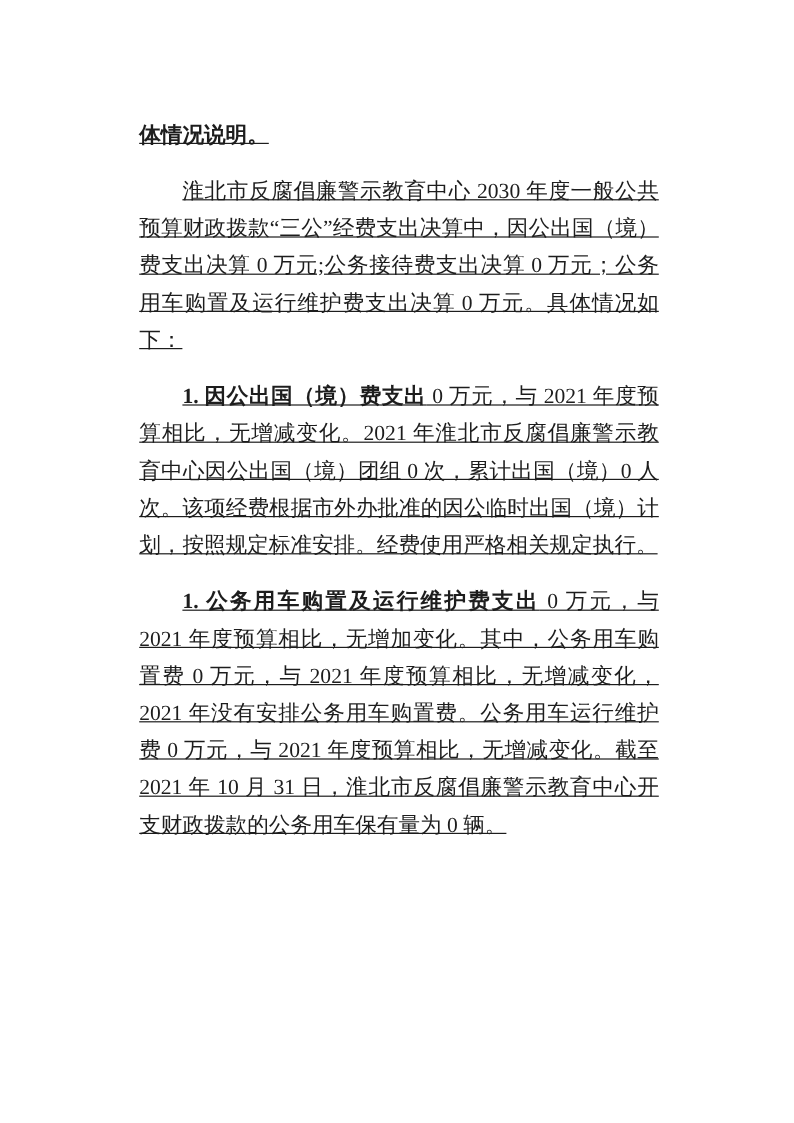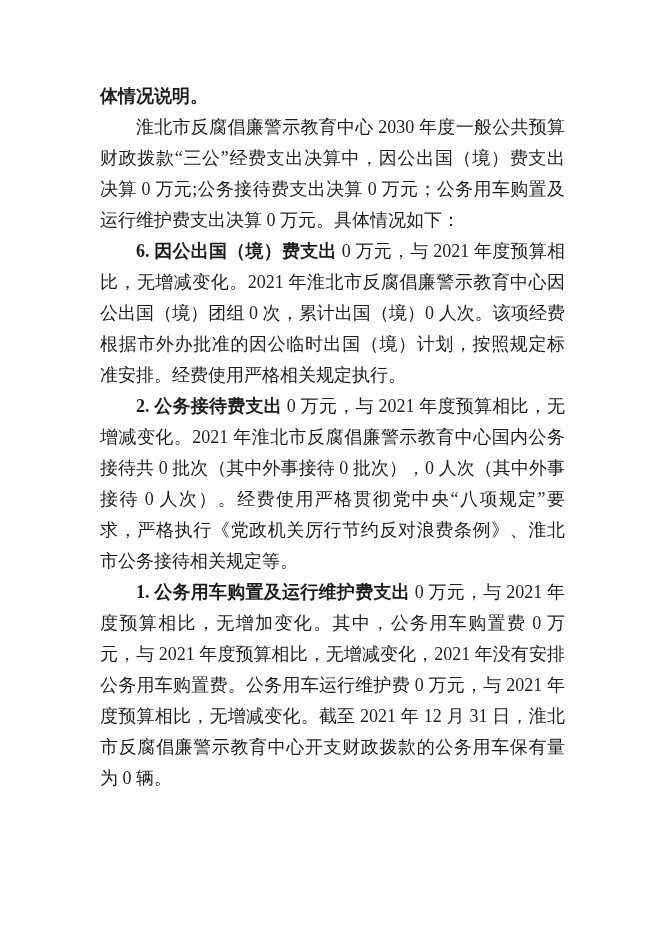--- a/index.html
+++ b/index.html
@@ -16,39 +16,39 @@
     color: var(--page-fg, #1d1d1d);
     padding: 81px 97px 40px 100px;
     font-family: "Liberation Serif", "DejaVu Serif", serif;
     font-size: 18px;
     line-height: 31px;
     text-align: justify;
     text-justify: inter-character;
     overflow: hidden;
   }
   .para {
-    margin: 0;
+    margin: 16px;
     padding: 0;
     text-indent: 2em;
+    text-decoration: underline;
   }
   .para.no-indent {
     text-indent: 0;
   }
   .bold-lead {
     font-weight: 700;
   }
 </style>
 </head>
 <body>
 
 <div class="page">
 
   <p class="para no-indent"><span class="bold-lead">体情况说明。</span><span></span></p>
 
   <p class="para"><span class="bold-lead"></span><span>淮北市反腐倡廉警示教育中心 2030 年度一般公共预算财政拨款“三公”经费支出决算中，因公出国（境）费支出决算 0 万元;公务接待费支出决算 0 万元；公务用车购置及运行维护费支出决算 0 万元。具体情况如下：</span></p>
 
-  <p class="para"><span class="bold-lead">6. 因公出国（境）费支出</span><span> 0 万元，与 2021 年度预算相比，无增减变化。2021 年淮北市反腐倡廉警示教育中心因公出国（境）团组 0 次，累计出国（境）0 人次。该项经费根据市外办批准的因公临时出国（境）计划，按照规定标准安排。经费使用严格相关规定执行。</span></p>
+  <p class="para"><span class="bold-lead">1. 因公出国（境）费支出</span><span> 0 万元，与 2021 年度预算相比，无增减变化。2021 年淮北市反腐倡廉警示教育中心因公出国（境）团组 0 次，累计出国（境）0 人次。该项经费根据市外办批准的因公临时出国（境）计划，按照规定标准安排。经费使用严格相关规定执行。</span></p>
 
-  <p class="para"><span class="bold-lead">2. 公务接待费支出</span><span> 0 万元，与 2021 年度预算相比，无增减变化。2021 年淮北市反腐倡廉警示教育中心国内公务接待共 0 批次（其中外事接待 0 批次），0 人次（其中外事接待 0 人次）。经费使用严格贯彻党中央“八项规定”要求，严格执行《党政机关厉行节约反对浪费条例》、淮北市公务接待相关规定等。</span></p>
 
-  <p class="para"><span class="bold-lead">1. 公务用车购置及运行维护费支出</span><span> 0 万元，与 2021 年度预算相比，无增加变化。其中，公务用车购置费 0 万元，与 2021 年度预算相比，无增减变化，2021 年没有安排公务用车购置费。公务用车运行维护费 0 万元，与 2021 年度预算相比，无增减变化。截至 2021 年 12 月 31 日，淮北市反腐倡廉警示教育中心开支财政拨款的公务用车保有量为 0 辆。</span></p>
+  <p class="para"><span class="bold-lead">1. 公务用车购置及运行维护费支出</span><span> 0 万元，与 2021 年度预算相比，无增加变化。其中，公务用车购置费 0 万元，与 2021 年度预算相比，无增减变化，2021 年没有安排公务用车购置费。公务用车运行维护费 0 万元，与 2021 年度预算相比，无增减变化。截至 2021 年 10 月 31 日，淮北市反腐倡廉警示教育中心开支财政拨款的公务用车保有量为 0 辆。</span></p>
 
 </div>
 
 </body></html>

